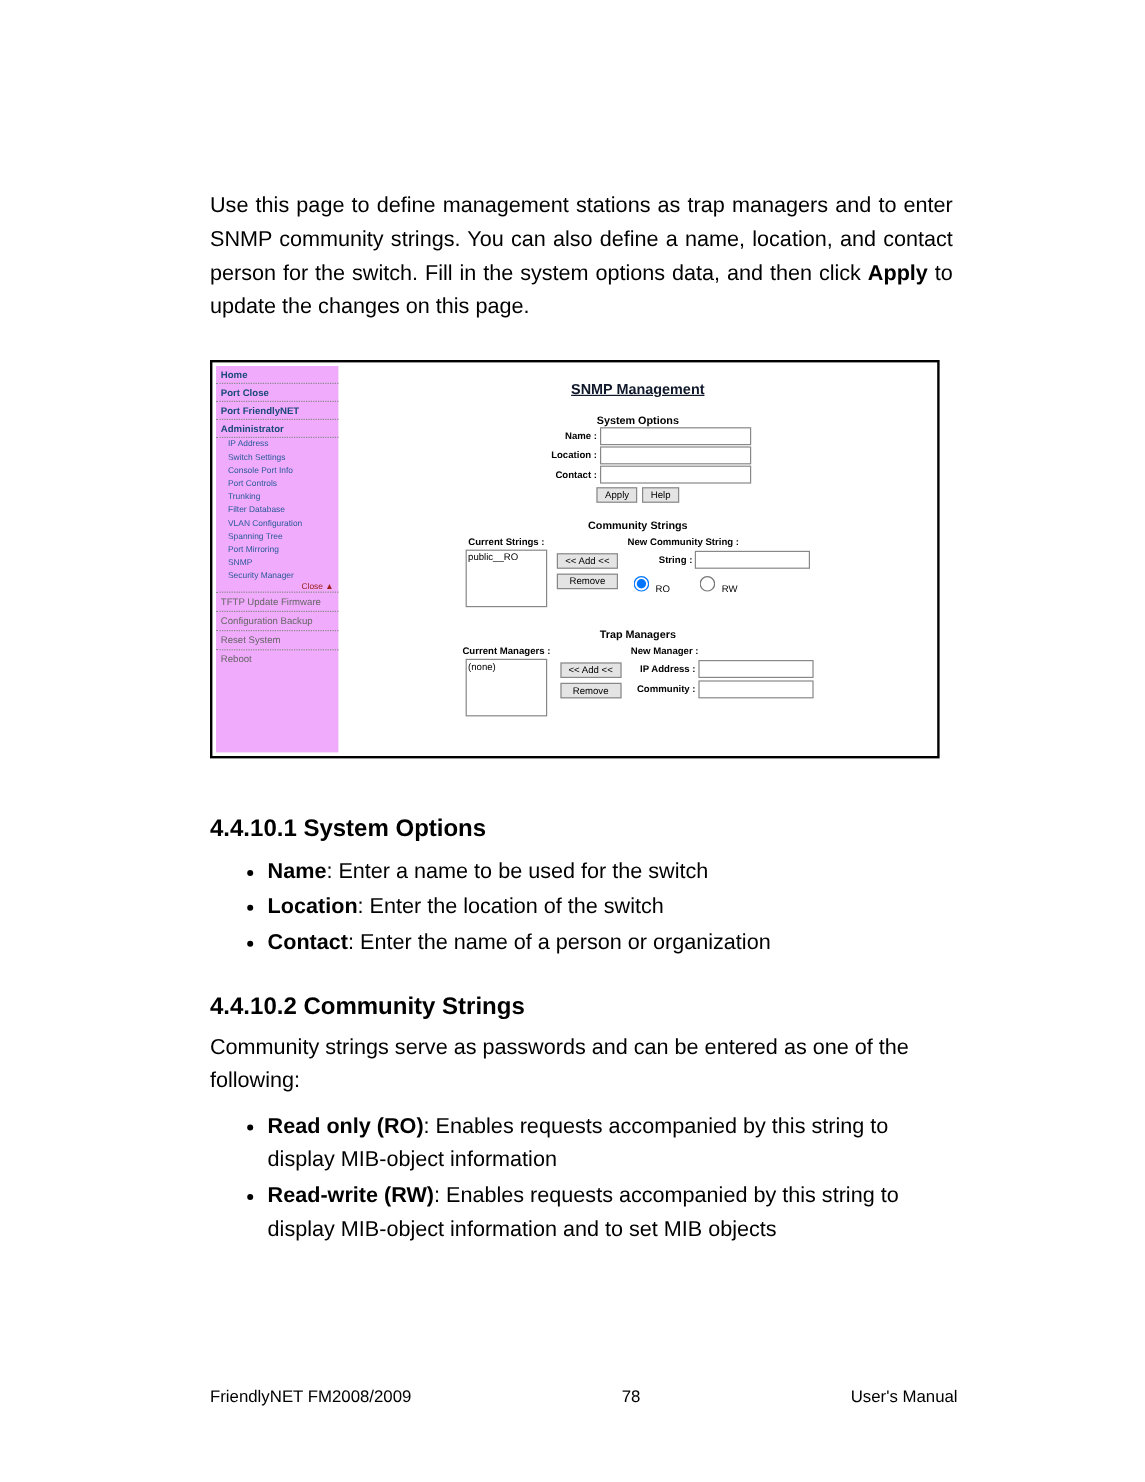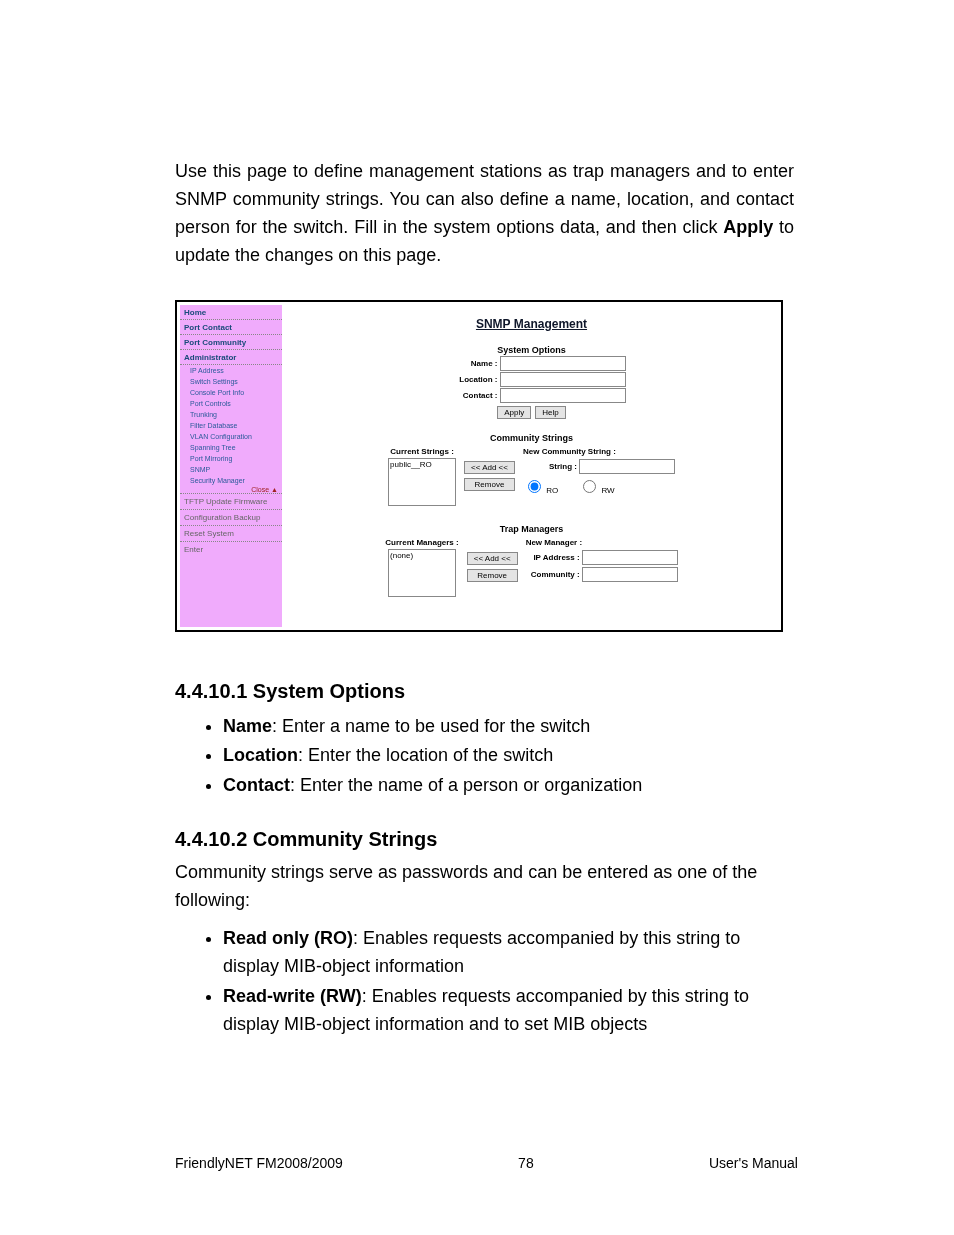--- a/index.html
+++ b/index.html
@@ -145,39 +145,39 @@
 
 <div class="page">
 
   <p class="intro">
     <span>Use this page to define management stations as trap managers and to enter SNMP community strings. You can also define a name, location, and contact person for the switch. Fill in the system options data, and then click </span><span class="bold">Apply</span><span> to update the changes on this page.</span>
   </p>
 
   <div class="shot">
     <div class="shot-sidebar">
       <div class="sb-section">Home</div>
-      <div class="sb-section">Port Contact</div>
-      <div class="sb-section">Port Community</div>
+      <div class="sb-section">Port Close</div>
+      <div class="sb-section">Port FriendlyNET</div>
       <div class="sb-section">Administrator</div>
       <div class="sb-item sb-sub sb-sublink">IP Address</div>
       <div class="sb-item sb-sub sb-sublink">Switch Settings</div>
       <div class="sb-item sb-sub sb-sublink">Console Port Info</div>
       <div class="sb-item sb-sub sb-sublink">Port Controls</div>
       <div class="sb-item sb-sub sb-sublink">Trunking</div>
       <div class="sb-item sb-sub sb-sublink">Filter Database</div>
       <div class="sb-item sb-sub sb-sublink">VLAN Configuration</div>
       <div class="sb-item sb-sub sb-sublink">Spanning Tree</div>
       <div class="sb-item sb-sub sb-sublink">Port Mirroring</div>
       <div class="sb-item sb-sub sb-sublink">SNMP</div>
       <div class="sb-item sb-sub sb-sublink">Security Manager</div>
       <div class="sb-close">Close ▲</div>
       <div class="sb-section2">TFTP Update Firmware</div>
       <div class="sb-section2">Configuration Backup</div>
       <div class="sb-section2">Reset System</div>
-      <div class="sb-section2">Enter</div>
+      <div class="sb-section2">Reboot</div>
     </div>
 
     <div class="shot-main">
       <div class="snmp-title">SNMP Management</div>
 
       <div class="panel-section-title">System Options</div>
       <div class="form-row">
         <label>Name :</label>
         <input type="text" style="">
       </div>

